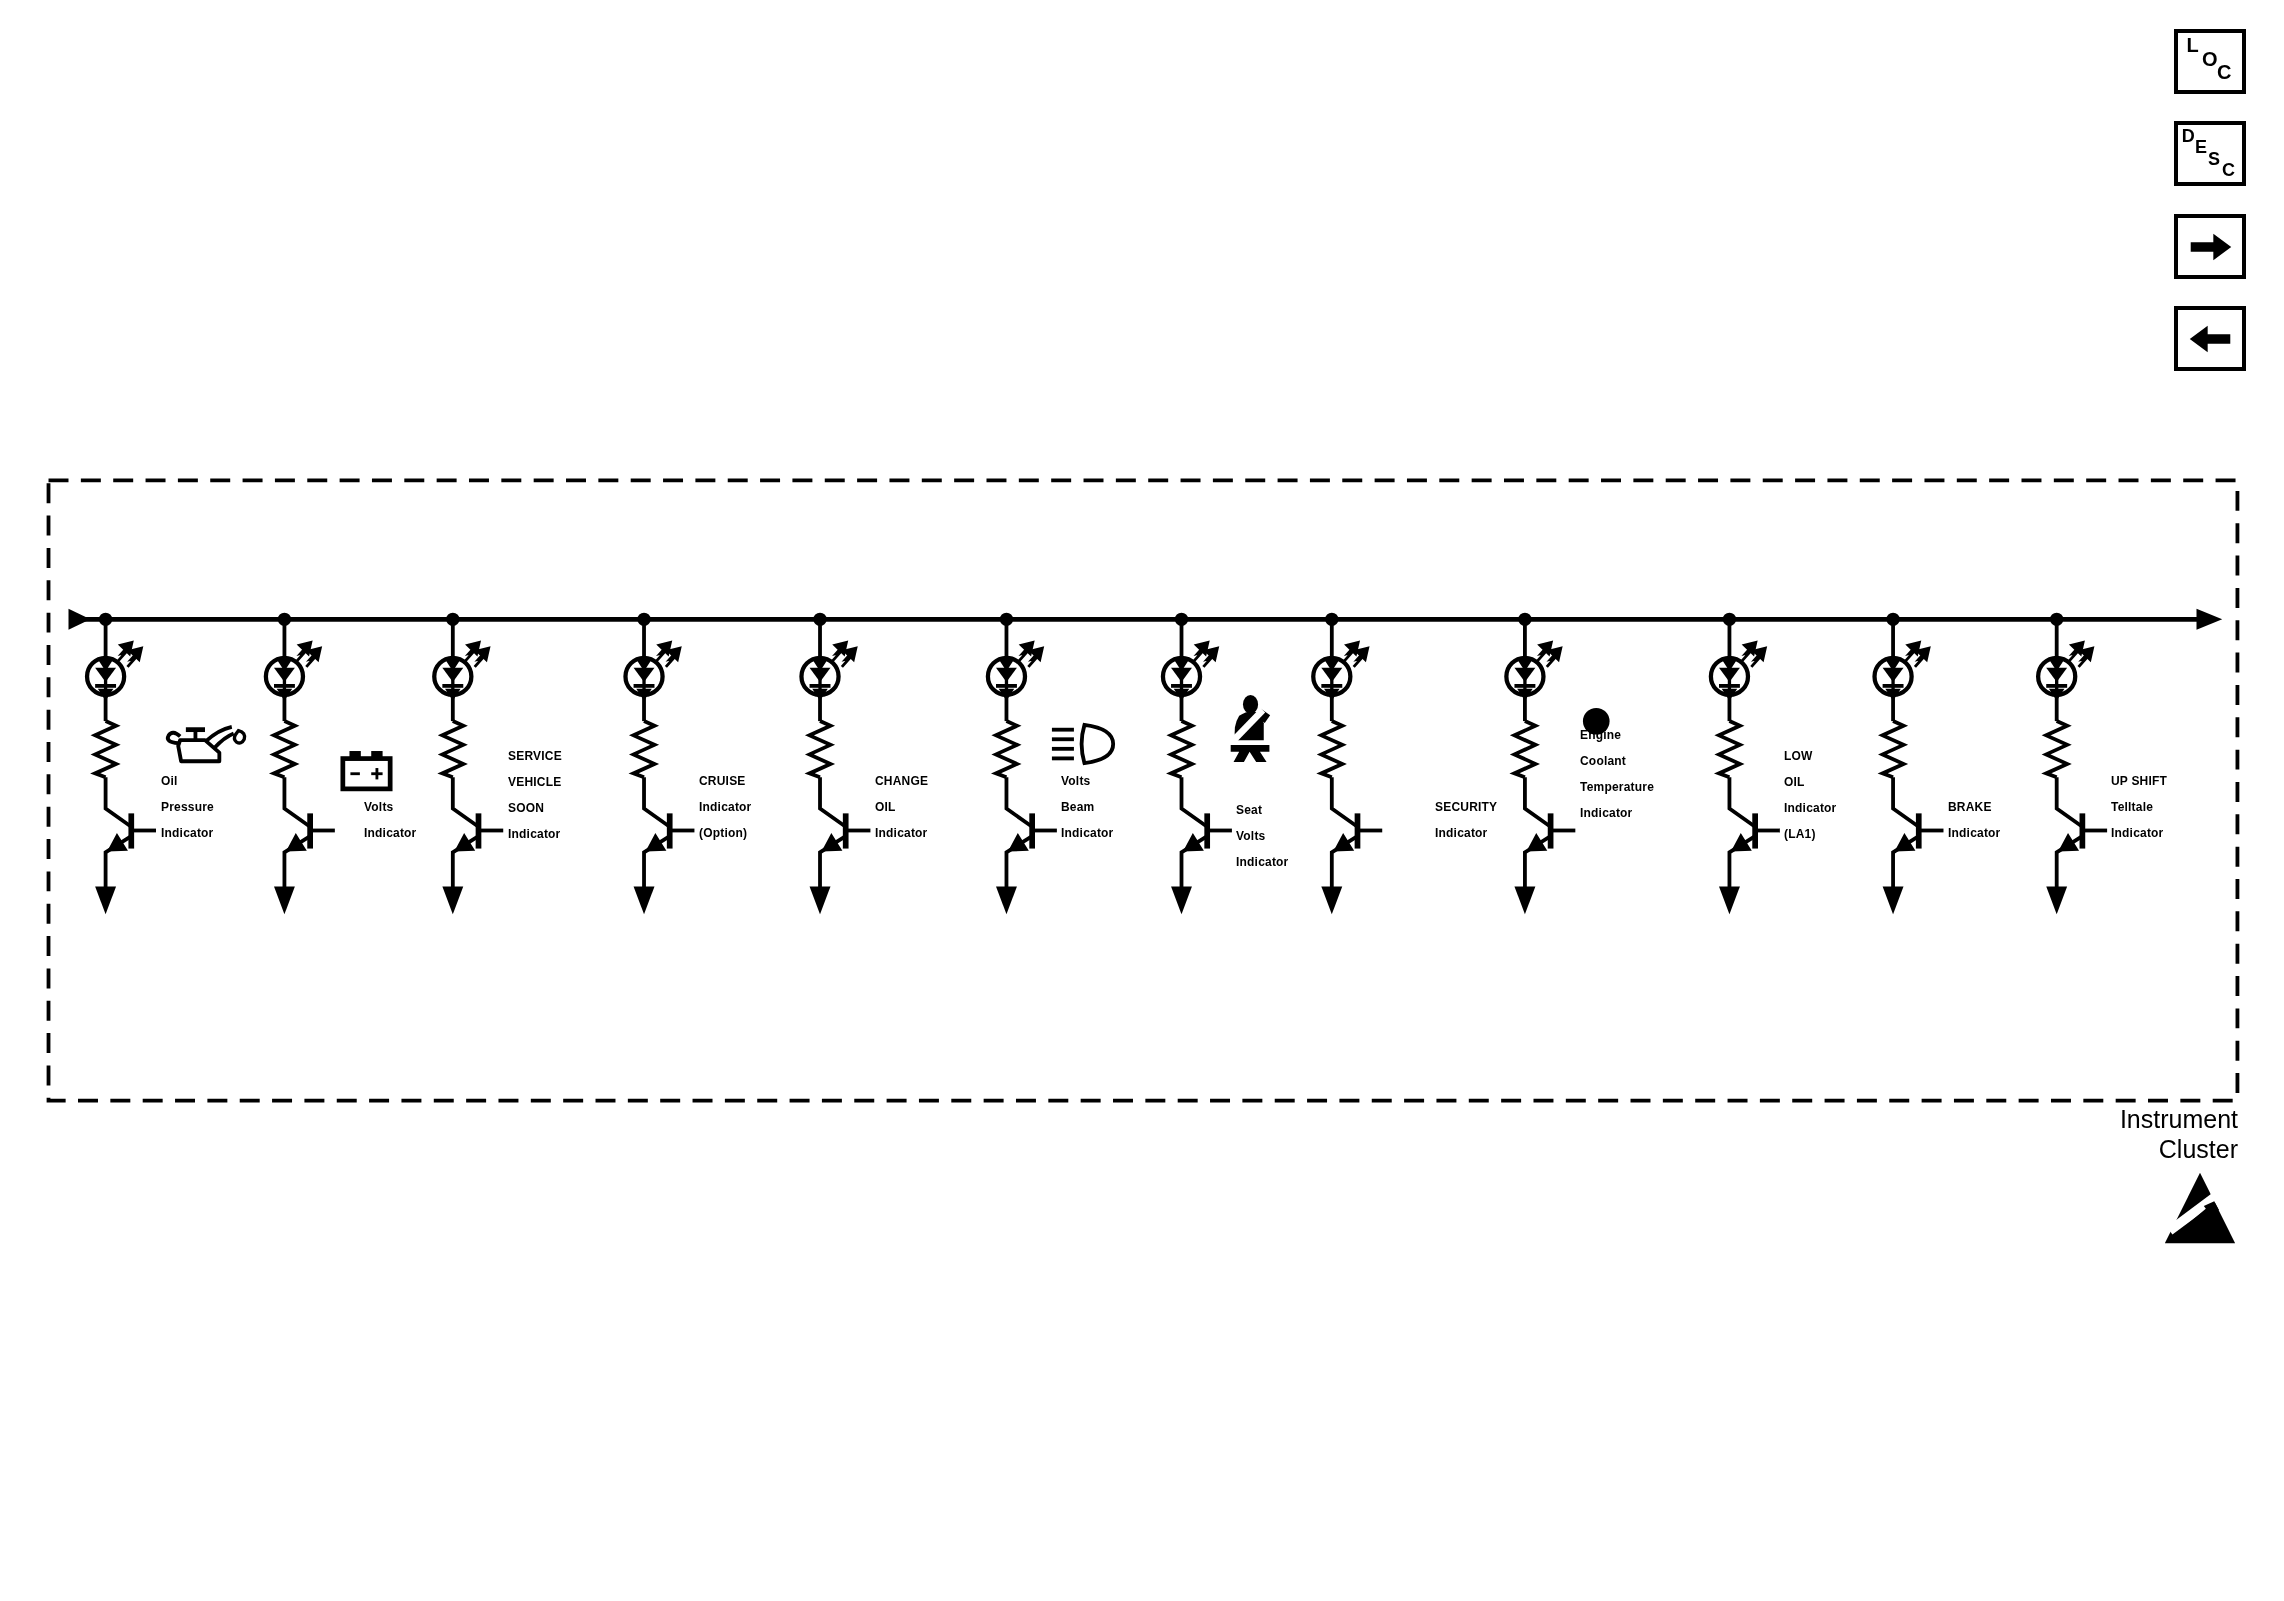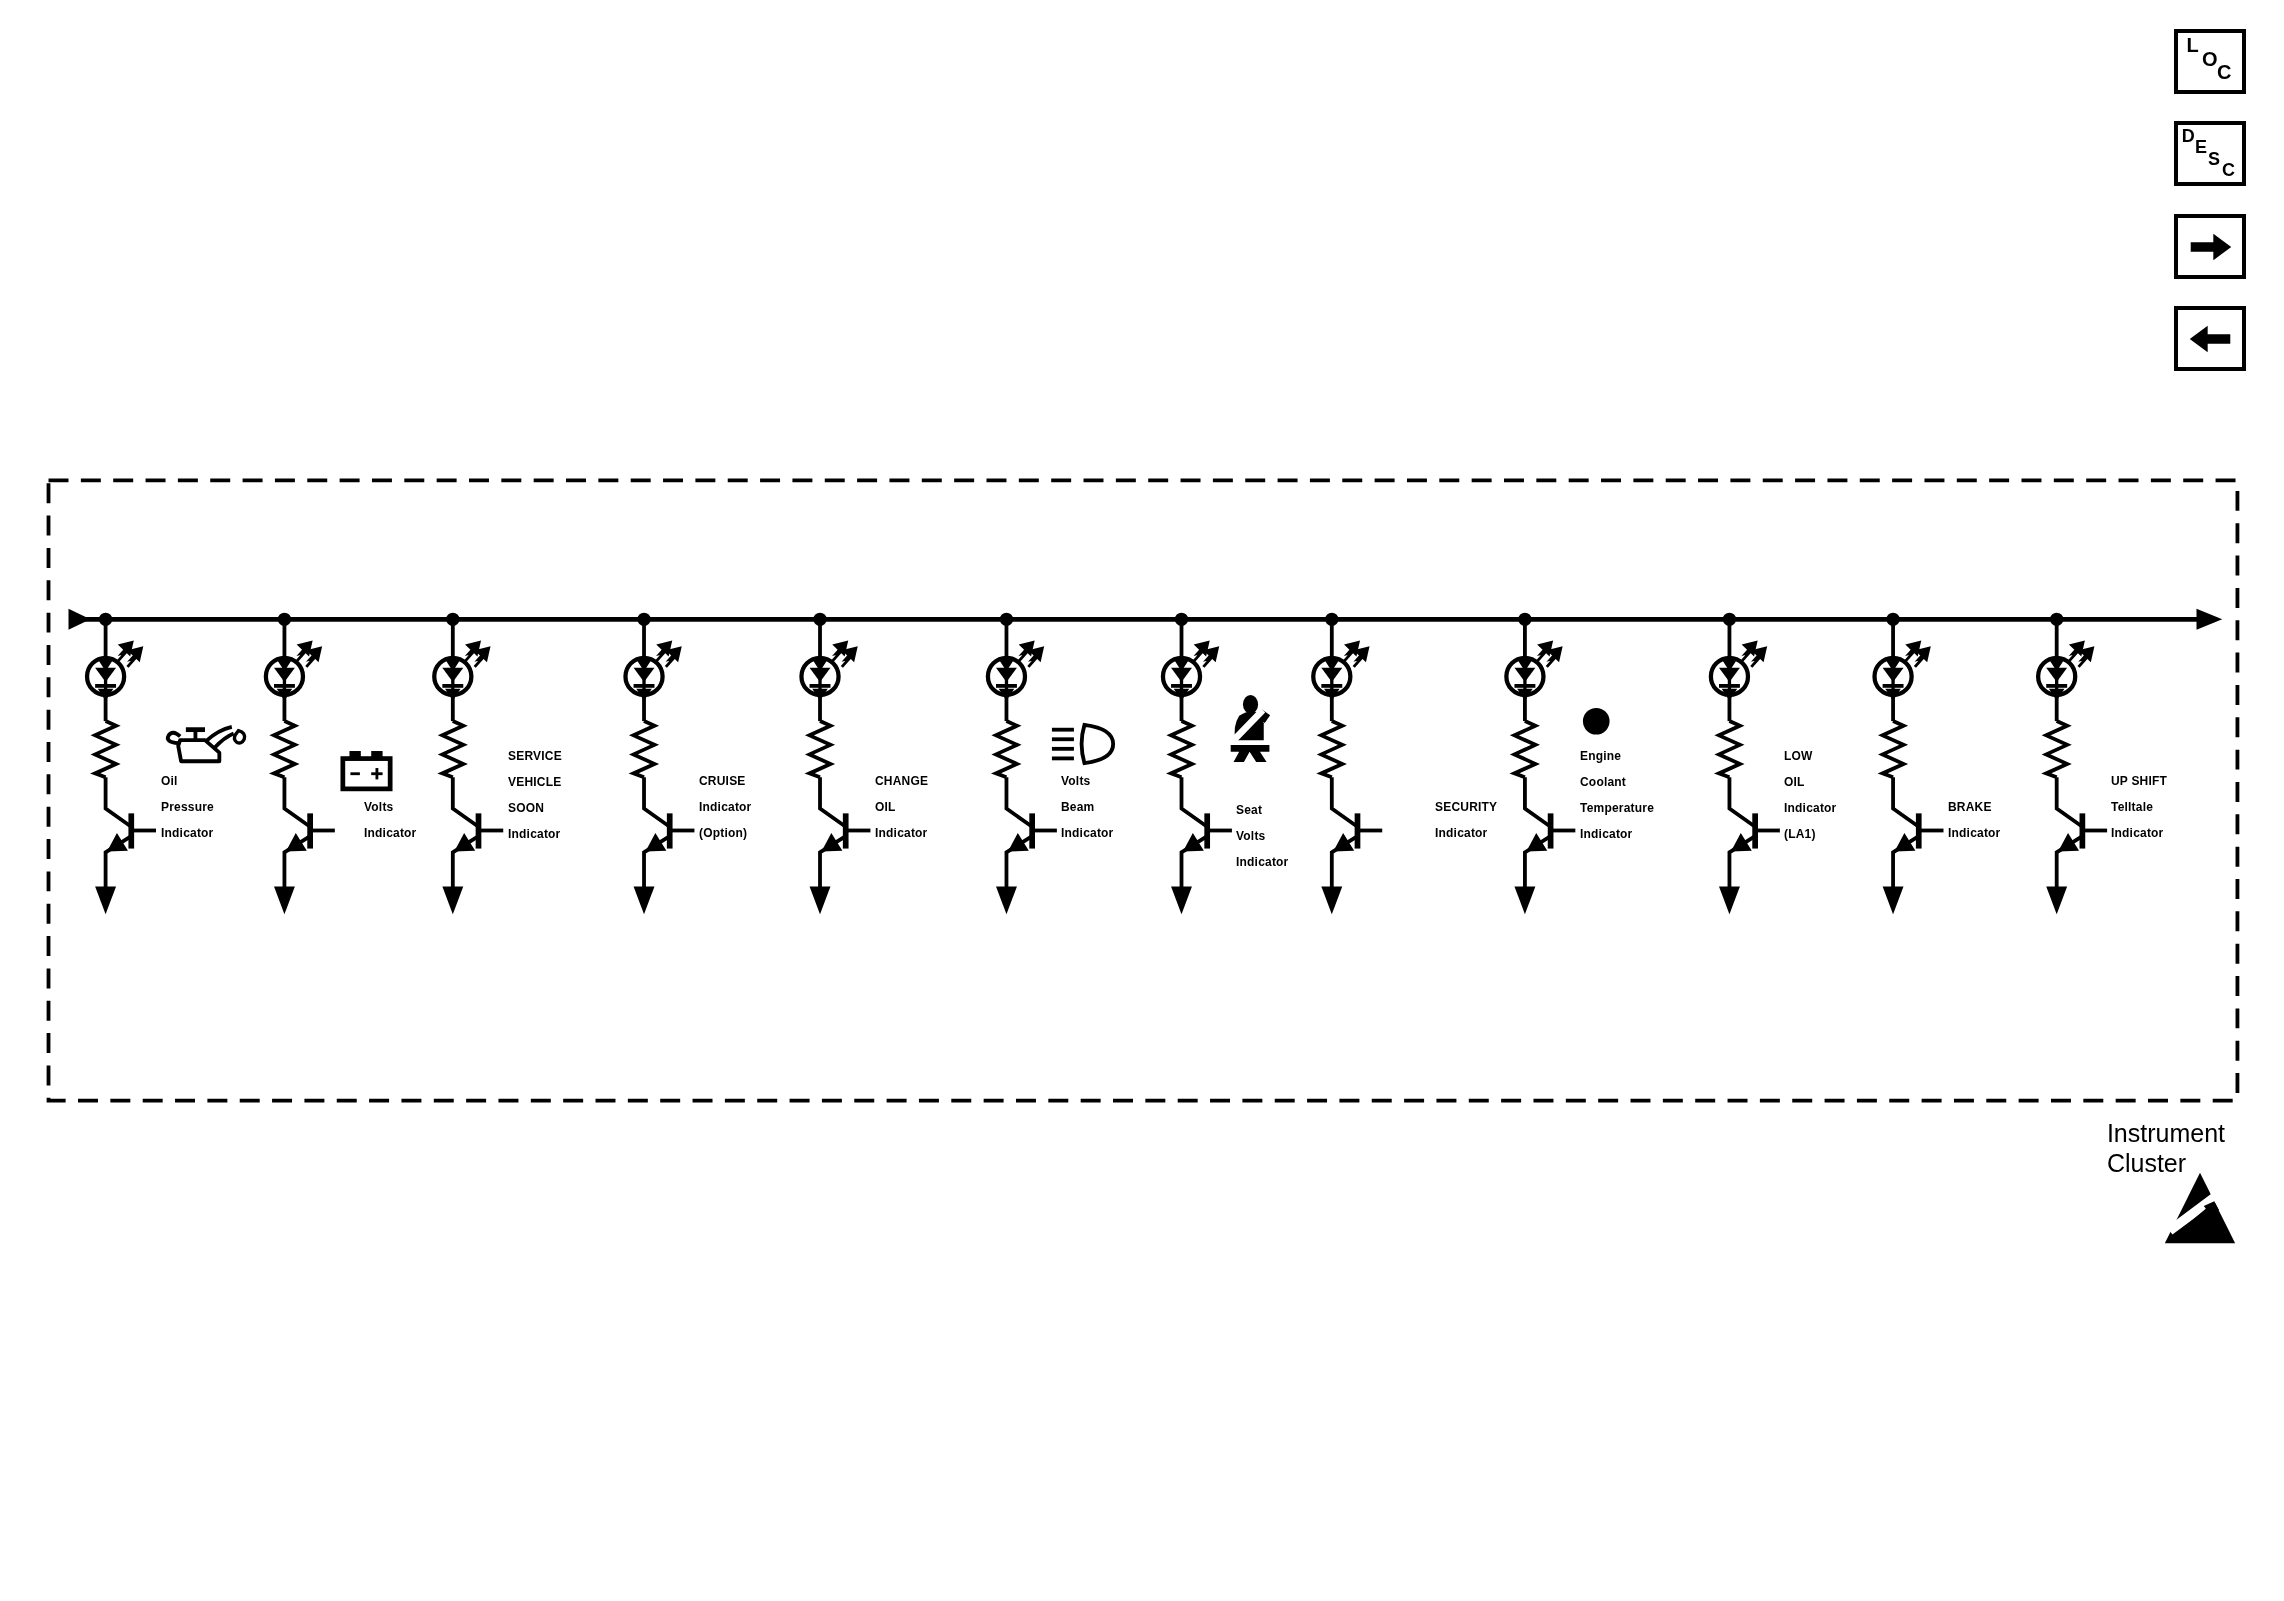--- a/index.html
+++ b/index.html
@@ -8,21 +8,21 @@
   #circuit-svg{position:absolute;left:0;top:0;}
   
   .branch-label{position:absolute;font-size:12px;line-height:26px;letter-spacing:0.2px;white-space:nowrap;font-weight:bold;}
   .branch-icon{position:absolute;}
   
   .nav-btn{position:absolute;left:2174px;width:64px;height:57px;border:4.8px solid #000;background:#fff;cursor:pointer;}
   .diag{position:absolute;left:0;top:0;width:100%;height:100%;}
   .diag span{position:absolute;font-weight:bold;}
   .nav-btn svg{position:absolute;left:7.6px;top:9.5px;}
   
-  .cluster-label{position:absolute;right:60px;top:1104px;text-align:left;font-size:25px;line-height:30px;margin-top:14px;}
+  .cluster-label{position:absolute;right:47px;top:1104px;text-align:right;font-size:25px;line-height:30px;}
   .esd{position:absolute;right:47px;top:1170px;width:76px;height:76px;}
 </style>
 </head>
 <body>
 
 <div class="canvas">
 
   <svg id="circuit-svg" width="2285" height="1602" viewBox="0 0 2402 1684">
       <rect x="51" y="505" width="2301" height="652" fill="none" stroke="#000" stroke-width="4" stroke-dasharray="21 13"></rect>
       <g>
@@ -408,21 +408,21 @@
           <ellipse cx="27" cy="10" rx="8" ry="10" fill="#000"></ellipse>
           <path d="M15 22 Q27 14 37 20 L41 30 L41 48 L11 48 Q8 33 15 22 Z" fill="#000"></path>
           <rect x="34" y="17" width="12" height="10" transform="rotate(35 40 22)" fill="#000"></rect>
           <line x1="40" y1="16" x2="9" y2="48" stroke="#fff" stroke-width="7"></line>
           <path d="M6 53 H47 V60 H37 L44 71 H33 L26 60 L20 71 H9 L15 60 H6 Z" fill="#000"></path>
         </svg></div>
       <div class="branch-label" style="left: 1387px; top: 794px; margin-left: 48px;">
         <div>SECURITY</div>
         <div>Indicator</div>
       </div>
-      <div class="branch-label" style="left: 1580px; top: 743px;">
+      <div class="branch-label" style="left: 1580px; top: 722px;">
         <div>Engine</div>
         <div>Coolant</div>
         <div>Temperature</div>
         <div>Indicator</div>
       </div>
       <div class="branch-icon" style="left: 1582px; top: 707px;"><svg width="28.5" height="28.5" viewBox="0 0 30 30">
           <circle cx="15" cy="15" r="14" fill="#000"></circle>
         </svg></div>
       <div class="branch-label" style="left: 1784px; top: 743px;">
         <div>LOW</div>

